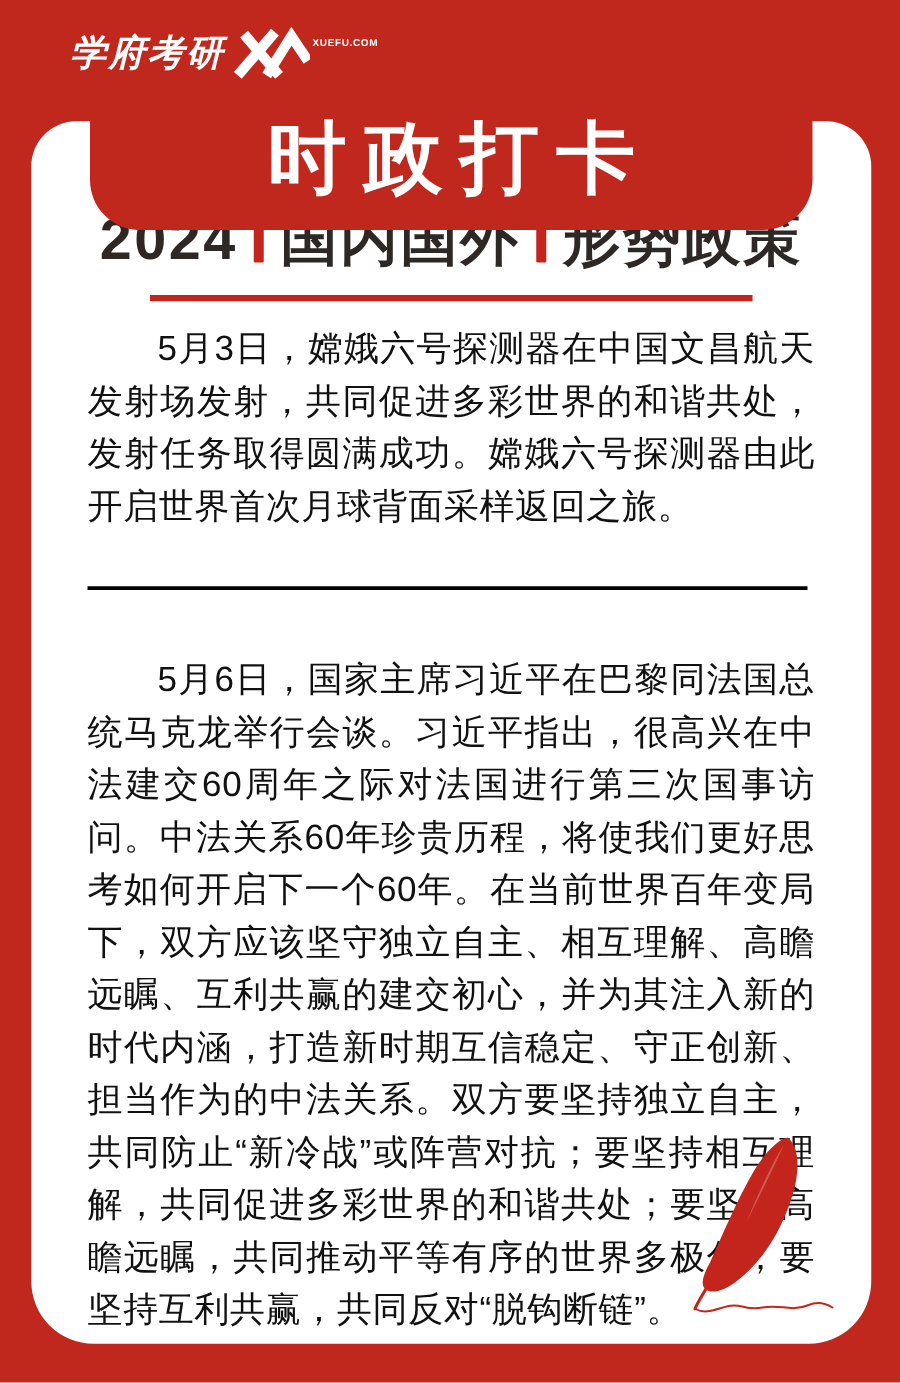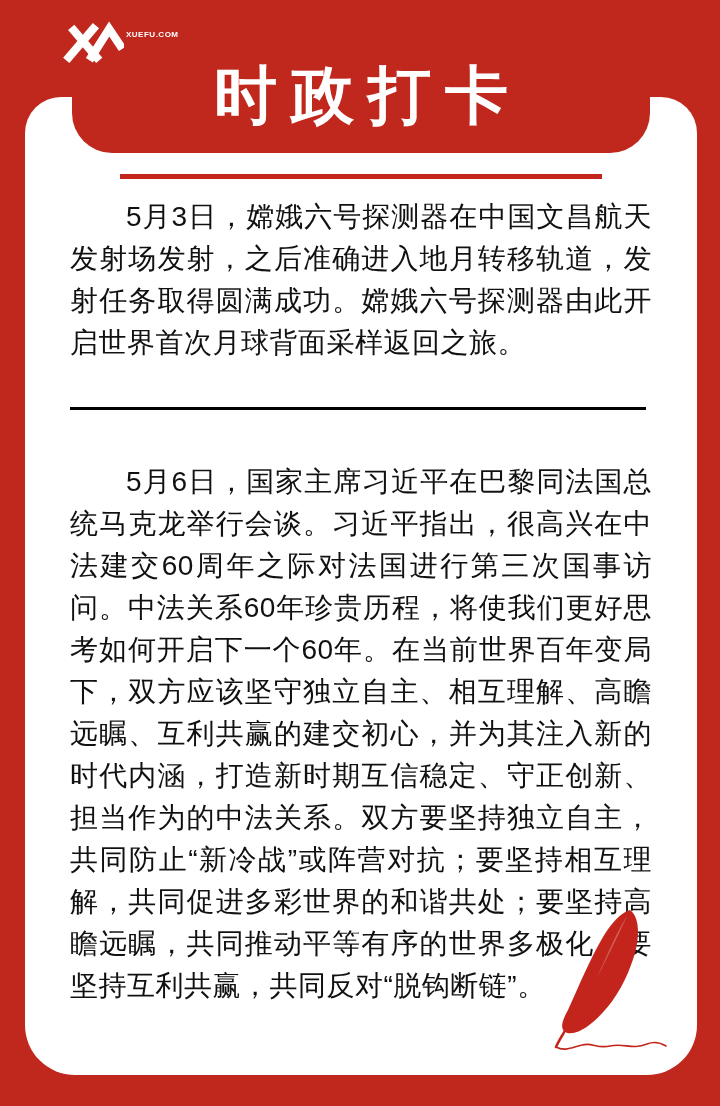--- a/index.html
+++ b/index.html
@@ -34,21 +34,21 @@
   .card{
     position:absolute;left:25px;top:97px;width:672px;height:978px;
     background:#ffffff;
     border-radius:36px 36px 50px 50px;
     z-index:1;
   }
   .card-inner{padding:64px 45px 0 45px;}
 
   
   .banner{
-    position:absolute;left:72px;top:0;width:578px;height:153px;
+    position:absolute;left:72px;top:0;width:578px;height:184px;
     background:#c0281e;
     border-radius:0 0 40px 40px;
     z-index:2;
     display:flex;align-items:flex-end;justify-content:center;
   }
   .banner-title{
     color:#ffffff;font-size:63px;font-weight:900;
     letter-spacing:14px;text-indent:14px;
     padding-bottom:14px;white-space:nowrap;
   }
@@ -98,39 +98,43 @@
     font-size:27px;font-weight:bold;letter-spacing:1px;white-space:nowrap;
   }
   .weibo-icon{width:34px;height:30px;flex:0 0 auto;}
 </style>
 </head>
 <body>
 
 <div class="poster">
 
   <div class="logo">
+    <span class="logo-text">学府考研</span>
     <svg class="logo-mark" viewBox="0 0 80 52" aria-hidden="true">
       <g stroke="#ffffff" stroke-width="10" fill="none" stroke-linecap="butt">
         <path d="M10,47 L46,5"></path>
         <path d="M16,7 L50,47"></path>
         <path d="M38,47 L62,9 L78,33"></path>
       </g>
     </svg>
     <span class="logo-domain">
       <span>XUEFU</span>
       <span>.COM</span>
     </span>
   </div>
 
   <div class="card">
     <div class="card-inner">
 
+      <div class="header-row">
+        <span>2024</span><span class="header-sep"></span><span>国内国外</span><span class="header-sep"></span><span>形势政策</span>
+      </div>
       <div class="header-underline"></div>
 
-      <p class="para para-1">5月3日，嫦娥六号探测器在中国文昌航天发射场发射，之后准确进入地月转移轨道，发射任务取得圆满成功。嫦娥六号探测器由此开启世界首次月球背面采样返回之旅。</p>
+      <p class="para para-1">5月3日，嫦娥六号探测器在中国文昌航天发射场发射，共同促进多彩世界的和谐共处，发射任务取得圆满成功。嫦娥六号探测器由此开启世界首次月球背面采样返回之旅。</p>
 
       <div class="divider"></div>
 
       <p class="para">5月6日，国家主席习近平在巴黎同法国总统马克龙举行会谈。习近平指出，很高兴在中法建交60周年之际对法国进行第三次国事访问。中法关系60年珍贵历程，将使我们更好思考如何开启下一个60年。在当前世界百年变局下，双方应该坚守独立自主、相互理解、高瞻远瞩、互利共赢的建交初心，并为其注入新的时代内涵，打造新时期互信稳定、守正创新、担当作为的中法关系。双方要坚持独立自主，共同防止“新冷战”或阵营对抗；要坚持相互理解，共同促进多彩世界的和谐共处；要坚持高瞻远瞩，共同推动平等有序的世界多极化；要坚持互利共赢，共同反对“脱钩断链”。</p>
 
     </div>
   </div>
 
   <div class="banner">
     <span class="banner-title">时政打卡</span>

